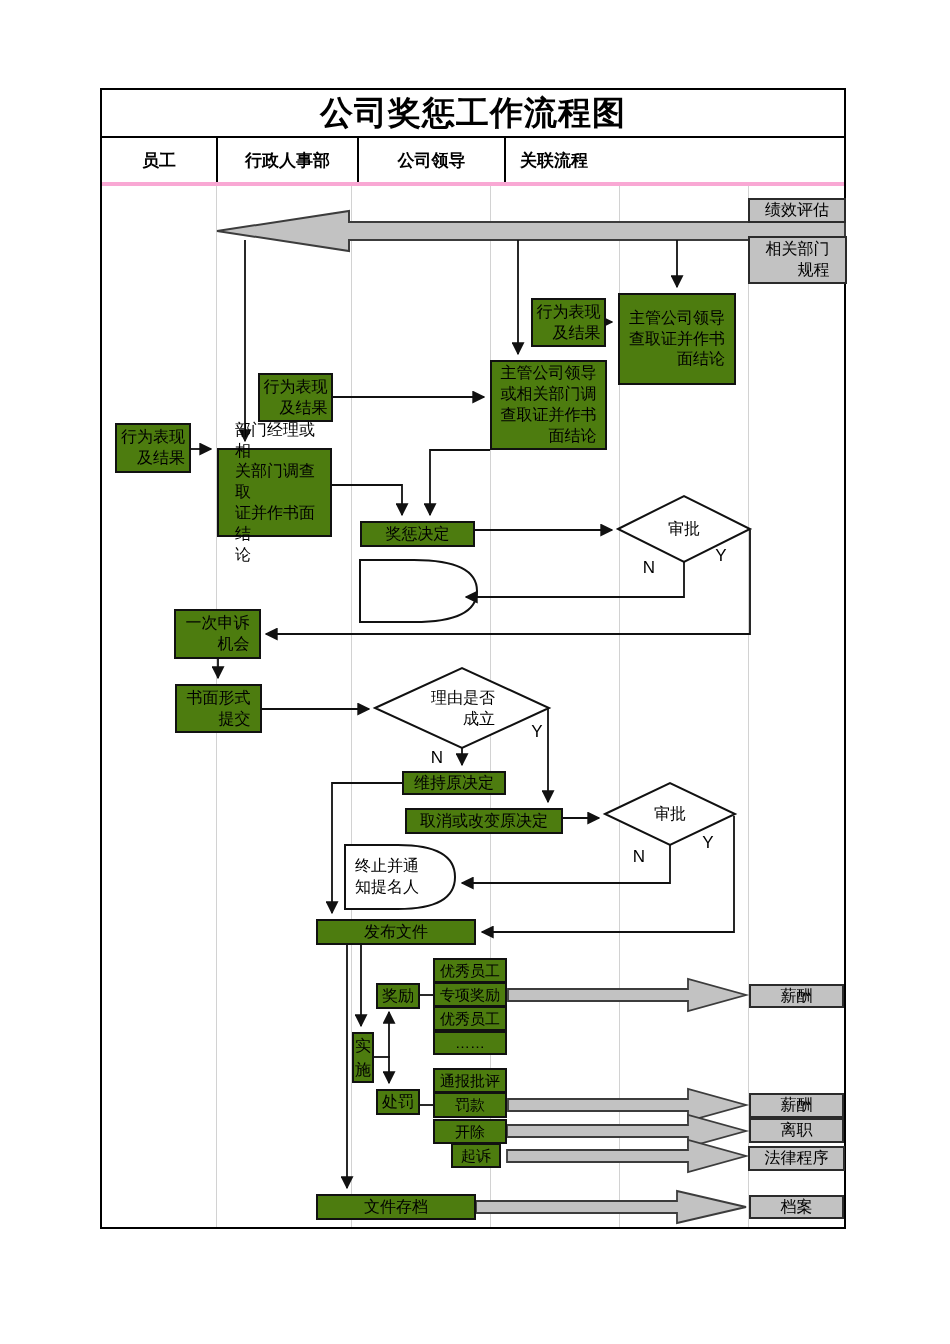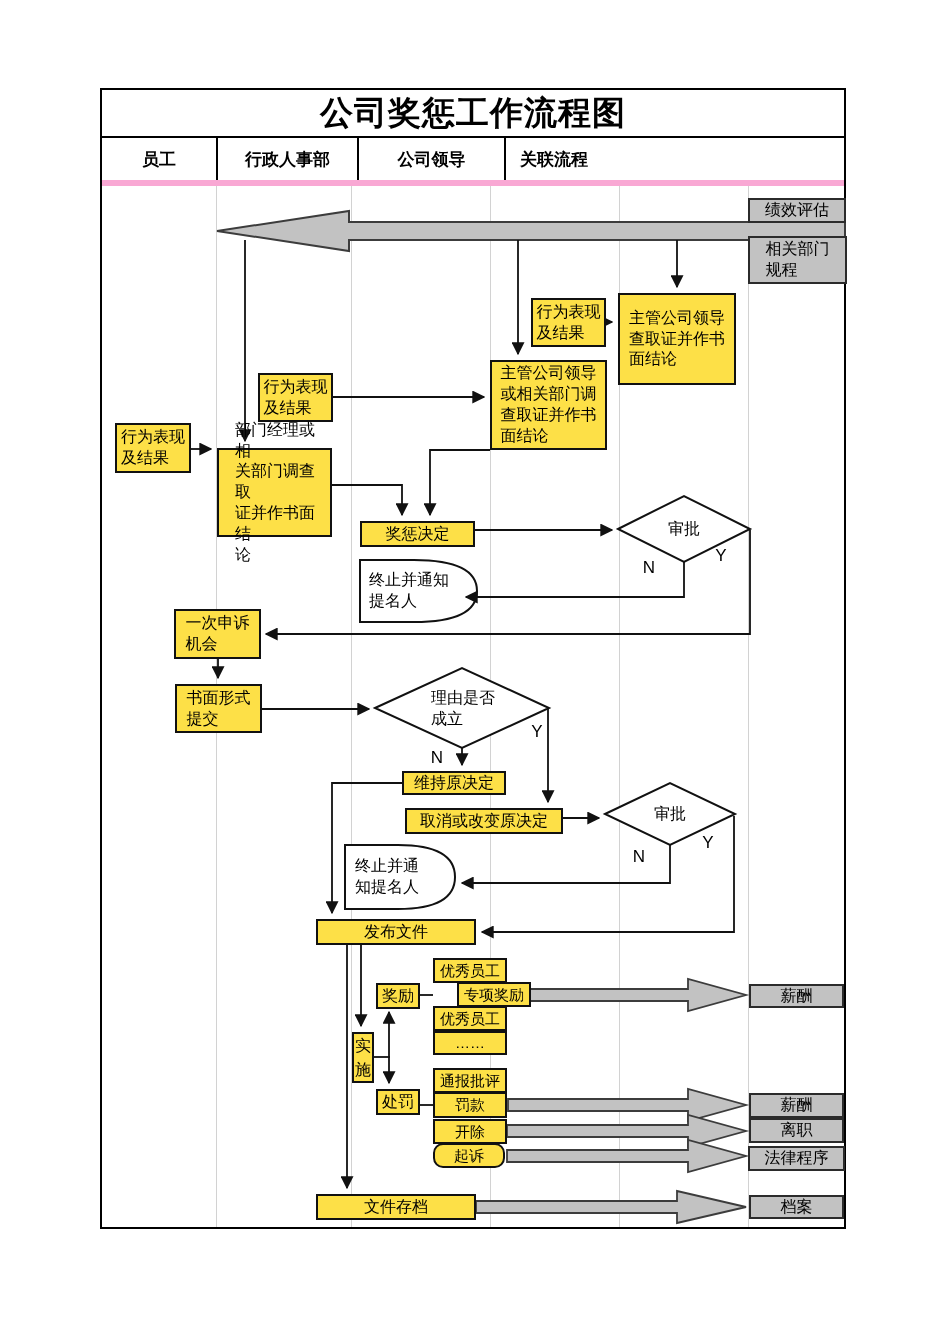--- a/index.html
+++ b/index.html
@@ -2,28 +2,28 @@
 <html><head>
 <meta charset="utf-8">
 <style>
   html,body{margin:0;padding:0;background:#fff;}
   #page{position:relative;width:950px;height:1344px;background:#fff;overflow:hidden;
         font-family:"Liberation Sans","DejaVu Sans",sans-serif;color:#000;}
   .abs{position:absolute;box-sizing:border-box;}
   .frame{border:2px solid #000;background:transparent;}
   .titlebar{display:flex;align-items:center;justify-content:center;
             font-size:33px;font-weight:bold;letter-spacing:1px;border-bottom:2px solid #000;}
-  .hdrrow{display:flex;border-bottom:6px solid #f9a8d4;}
+  .hdrrow{display:flex;border-bottom:4px solid #f9a8d4;}
   .hdrcell{display:flex;align-items:center;justify-content:center;
            font-size:17px;font-weight:bold;border-right:2px solid #000;}
   .hdrcell:last-child{border-right:none;}
   .laneline{width:1px;background:#d2d2d2;}
   .box,.gbox,.lbl{display:flex;align-items:center;justify-content:center;
-       text-align:left;white-space:pre-line;font-size:16px;line-height:1.3;}
-  .box{background:#fde047;border:2px solid #111;}
+       text-align:right;white-space:pre-line;font-size:16px;line-height:1.3;}
+  .box{background:#4d7c0f;border:2px solid #111;}
   .gbox{background:#c2c2c2;border:2px solid #2b2b2b;}
   .leftalign{justify-content:flex-start;text-align:left;padding:1px 3px;}
   .lbl{background:transparent;border:none;}
   .yn{display:flex;align-items:center;justify-content:center;font-size:17px;}
   svg{position:absolute;left:0;top:0;pointer-events:none;}
   .small{font-size:15px;}
 </style>
 </head>
 <body>
 
@@ -117,22 +117,20 @@
 关部门调查取
 证并作书面结
 论</div>
 
   <div class="abs box" style="left:360px;top:521px;width:115px;height:26px;">奖惩决定</div>
 
   <div class="abs lbl" style="left:618px;top:517px;width:132px;height:24px;">审批</div>
   <div class="abs yn" style="left:636px;top:556px;width:26px;height:24px;">N</div>
   <div class="abs yn" style="left:708px;top:544px;width:26px;height:24px;">Y</div>
 
-  <div class="abs lbl leftalign" style="left:366px;top:566px;width:104px;height:50px;">终止并通知
-提名人</div>
 
   <div class="abs box" style="left:174px;top:609px;width:87px;height:50px;">一次申诉
 机会</div>
   <div class="abs box" style="left:175px;top:684px;width:87px;height:49px;">书面形式
 提交</div>
 
   <div class="abs lbl" style="left:377px;top:687px;width:172px;height:44px;">理由是否
 成立</div>
   <div class="abs yn" style="left:424px;top:746px;width:26px;height:24px;">N</div>
   <div class="abs yn" style="left:524px;top:720px;width:26px;height:24px;">Y</div>
@@ -148,28 +146,28 @@
 知提名人</div>
 
   <div class="abs box" style="left:316px;top:919px;width:160px;height:26px;">发布文件</div>
 
   <div class="abs box" style="left:352px;top:1032px;width:22px;height:51px;line-height:1.45;">实
 施</div>
   <div class="abs box" style="left:376px;top:983px;width:44px;height:26px;">奖励</div>
   <div class="abs box" style="left:376px;top:1089px;width:44px;height:26px;">处罚</div>
 
   <div class="abs box small" style="left:433px;top:958px;width:74px;height:25px;">优秀员工</div>
-  <div class="abs box small" style="left:433px;top:982px;width:74px;height:25px;margin-left:24px;">专项奖励</div>
+  <div class="abs box small" style="left:433px;top:982px;width:74px;height:25px;">专项奖励</div>
   <div class="abs box small" style="left:433px;top:1006px;width:74px;height:25px;">优秀员工</div>
   <div class="abs box small" style="left:433px;top:1031px;width:74px;height:24px;">……</div>
 
   <div class="abs box small" style="left:433px;top:1068px;width:74px;height:25px;">通报批评</div>
   <div class="abs box small" style="left:433px;top:1092px;width:74px;height:26px;">罚款</div>
   <div class="abs box small" style="left:433px;top:1119px;width:74px;height:25px;">开除</div>
-  <div class="abs box small" style="left:433px;top:1143px;width:72px;height:25px;border-radius:10px;">起诉</div>
+  <div class="abs box small" style="left:451px;top:1143px;width:50px;height:25px;">起诉</div>
 
   <div class="abs box" style="left:316px;top:1194px;width:160px;height:26px;">文件存档</div>
 
   <div class="abs gbox" style="left:749px;top:984px;width:95px;height:24px;">薪酬</div>
   <div class="abs gbox" style="left:749px;top:1093px;width:95px;height:25px;">薪酬</div>
   <div class="abs gbox" style="left:749px;top:1118px;width:95px;height:25px;">离职</div>
   <div class="abs gbox" style="left:748px;top:1146px;width:97px;height:25px;">法律程序</div>
   <div class="abs gbox" style="left:749px;top:1195px;width:95px;height:24px;">档案</div>
 
 </div>

